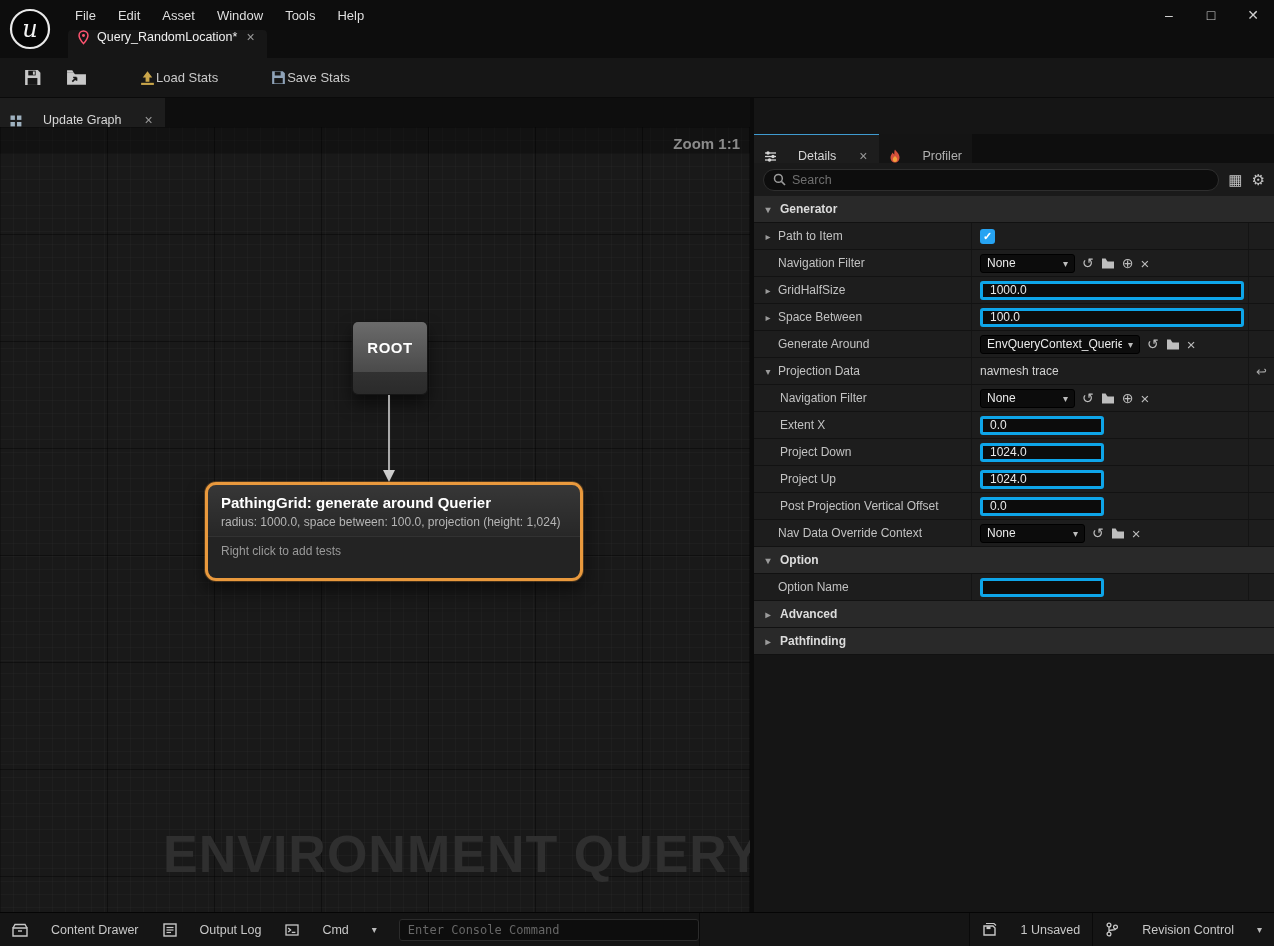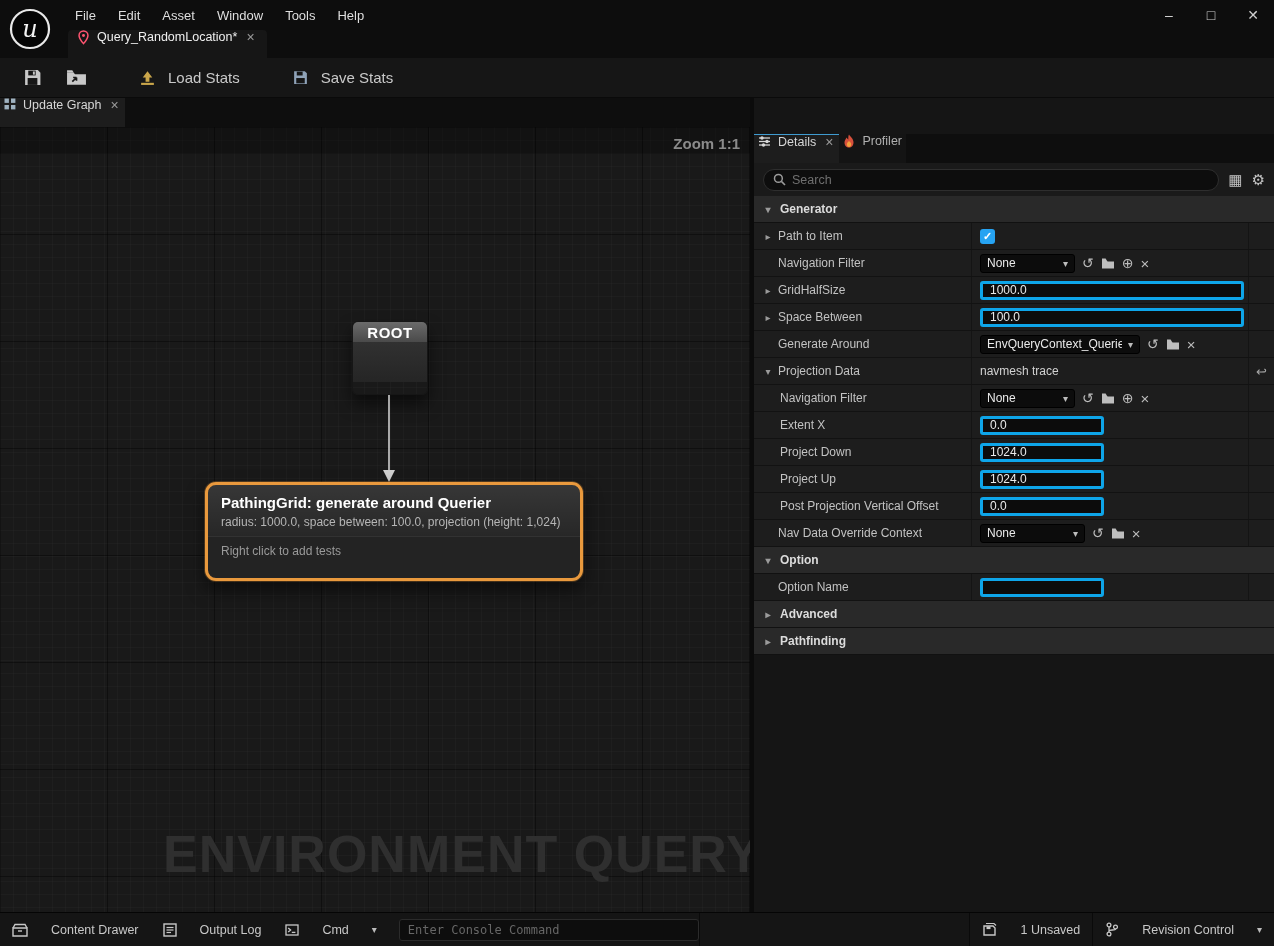--- a/index.html
+++ b/index.html
@@ -15,52 +15,52 @@
   .winbtn { width:42px; height:30px; display:flex; align-items:center; justify-content:center; color:#cfcfcf; font-size:14px; }
 
   
   .tabstrip { height:28px; background:#0d0d0d; display:flex; align-items:flex-end; padding-left:68px; flex:none; }
   .asset-tab { height:28px; background:#161616; display:flex; align-items:flex-start; gap:7px; padding:0 10px 0 9px; border-radius:4px 4px 0 0; }
   .asset-tab .tlabel { color:#f0f0f0; font-size:12.5px; }
   .closex { color:#9a9a9a; font-size:14px; line-height:1; padding:0 2px; }
 
   
   .toolbar { height:40px; background:#161616; display:flex; align-items:center; padding-left:14px; gap:6px; border-bottom:1px solid #0a0a0a; flex:none; }
-  .tbtn { display:flex; align-items:center; gap:12px; padding:6px 9px; border-radius:3px; color:#c9c9c9; font-size:15px;text-align:center; }
+  .tbtn { display:flex; align-items:center; gap:0; padding:6px 9px; border-radius:3px; color:#c9c9c9; font-size:13px;text-align:center; }
   .tb-gap { width:22px; }
 
   
   .main { flex:1; display:flex; min-height:0; }
   .graph-panel { width:750px; flex:none; display:flex; flex-direction:column; background:#0e0e0e; }
   .splitter { width:4px; background:#0b0b0b; flex:none; }
   .details-panel { flex:1; display:flex; flex-direction:column; background:#0ea5e9; min-width:0;margin-top:36px; }
 
   
   .ptabbar { height:29px; background:#0e0e0e; display:flex; align-items:flex-end; flex:none; }
-  .ptab { height:29px; display:flex; align-items:flex-start; gap:7px; padding:0 4px; font-size:12.5px; color:#d6d6d6; background:#1d1d1d; }
+  .ptab { height:29px; display:flex; align-items:flex-end; gap:21px; padding:0 10px; font-size:12.5px; color:#d6d6d6; background:#1d1d1d; }
   .ptab.inactive { background:#141414; color:#b0b0b0; }
   .ptab.accent-top { border-top:1px solid #3f9bd0; }
 
   
   .canvas { flex:1; position:relative; overflow:hidden;
     background-color:#191919;
     background-image:
       linear-gradient(rgba(0,0,0,0.38) 1px, transparent 1px),
       linear-gradient(90deg, rgba(0,0,0,0.38) 1px, transparent 1px),
       linear-gradient(rgba(255,255,255,0.018) 1px, transparent 1px),
       linear-gradient(90deg, rgba(255,255,255,0.018) 1px, transparent 1px);
     background-size:107px 107px, 107px 107px, 13px 13px, 13px 13px;
   }
   .canvas-headband { position:absolute; top:0; left:0; right:0; height:27px; background:rgba(0,0,0,0.28); }
   .graph-title { position:absolute; top:4px; left:0; right:0; text-align:center; color:#969696; font-size:17px; }
   .zoom-label { position:absolute; top:8px; right:10px; color:#8b8b8b; font-size:15px; font-weight:bold; }
 
   .root-node { position:absolute; left:352px; top:194px; width:76px; height:74px; border-radius:6px; overflow:hidden;
     border:1px solid #161616; box-shadow:0 9px 16px rgba(0,0,0,0.55); }
-  .root-header { height:20px; background:linear-gradient(#6b6b6b,#4a4a4a); color:#fff; font-weight:bold; font-size:15px;
+  .root-header { height:50px; background:linear-gradient(#6b6b6b,#4a4a4a); color:#fff; font-weight:bold; font-size:15px;
     display:flex; align-items:center; justify-content:center; letter-spacing:0.5px; }
   .root-body { height:40px; background:linear-gradient(#313131,#252525); }
 
   .edge-arrow { position:absolute; left:382px; top:268px; }
 
   .gen-node { position:absolute; left:205px; top:355px; width:378px; height:99px; border:3px solid #e9993d; border-radius:11px;
     background:#232323; box-shadow:0 0 0 1px rgba(233,153,61,0.25), 0 9px 18px rgba(0,0,0,0.55); overflow:hidden; }
   .gen-header { padding:9px 13px 7px; background:linear-gradient(rgba(255,255,255,0.09),rgba(255,255,255,0.02)); }
   .gen-title { font-size:15px; font-weight:bold; color:#ffffff; }
   .gen-sub { font-size:12px; color:#b5b5b5; margin-top:4px; }

